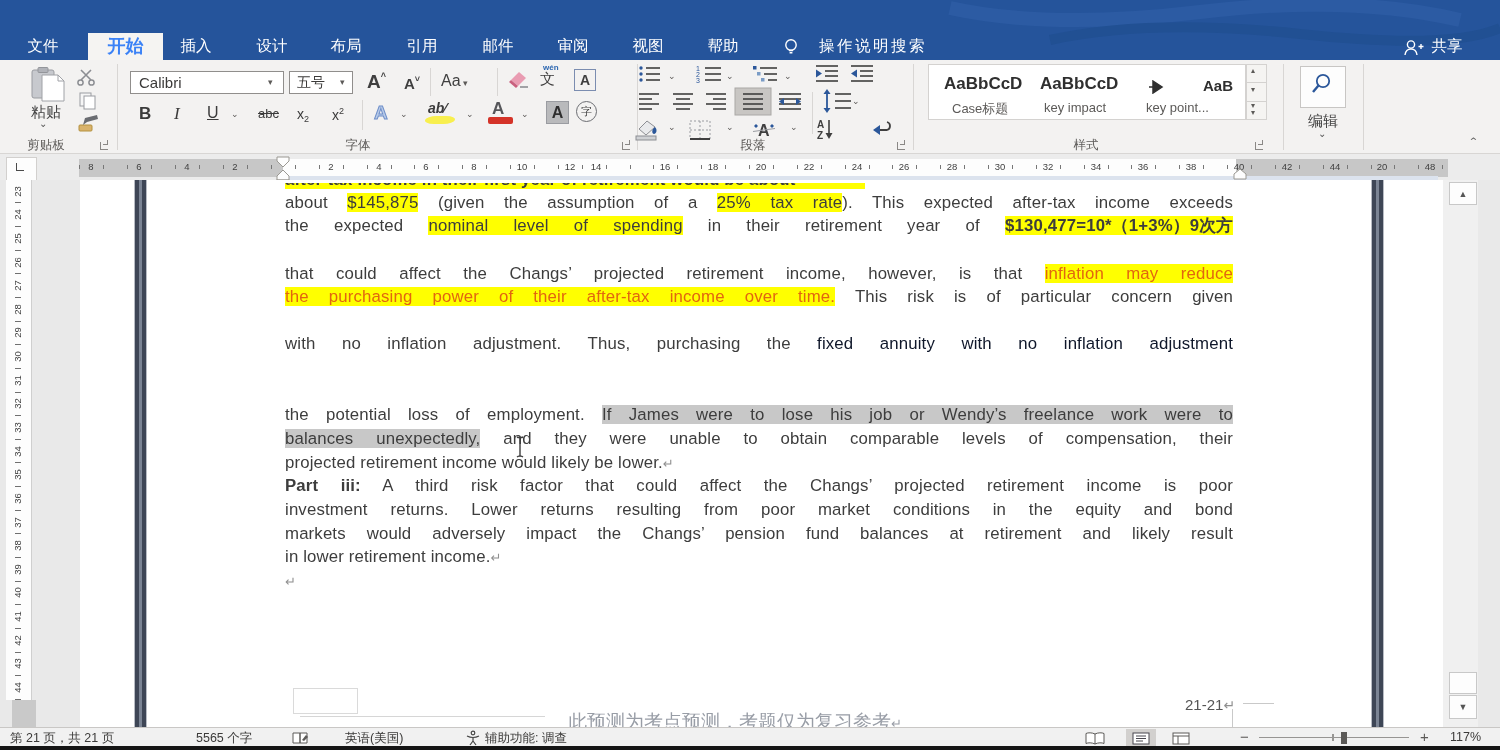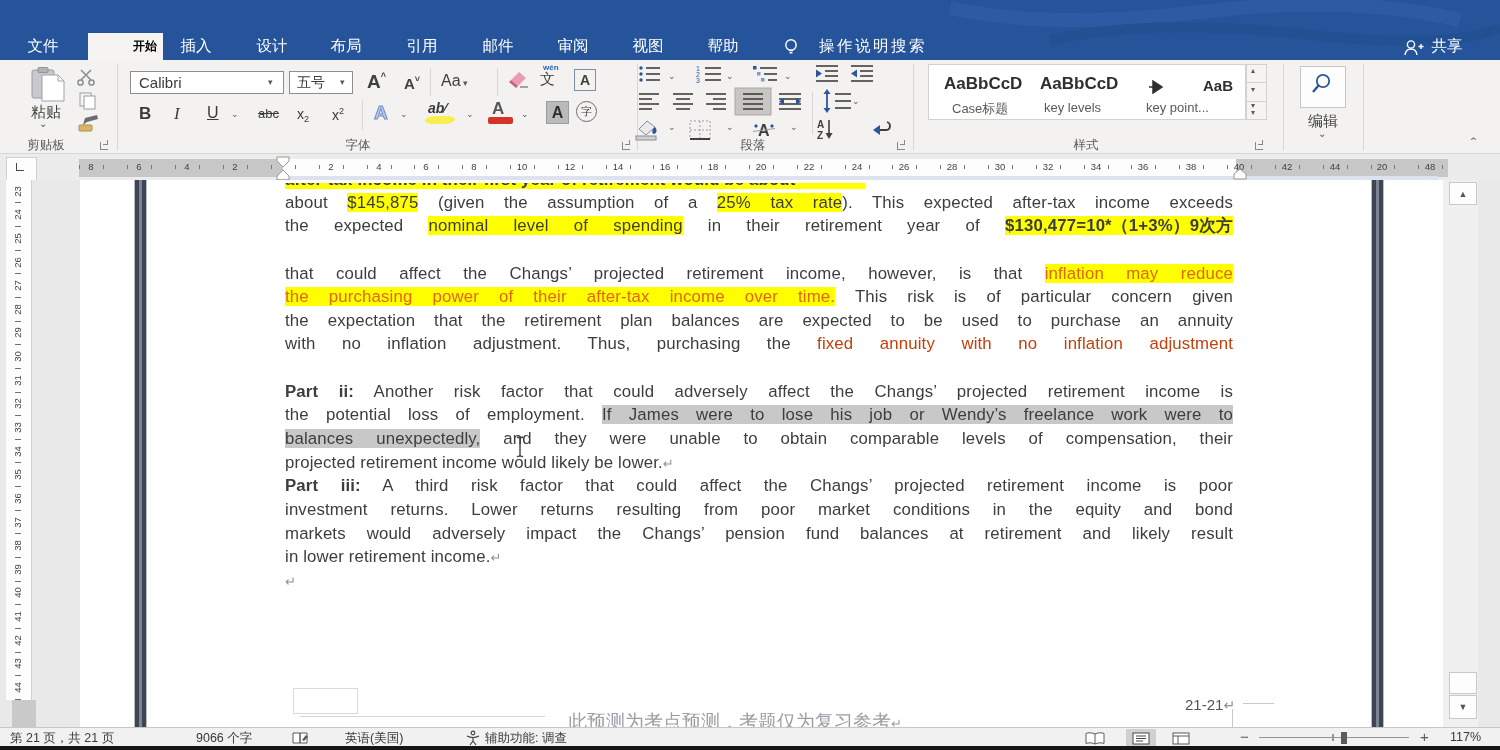--- a/index.html
+++ b/index.html
@@ -2,21 +2,21 @@
 <html><head><meta charset="utf-8">
 <style>
 *{margin:0;padding:0;box-sizing:border-box}
 html,body{width:1500px;height:750px;overflow:hidden}
 body{font-family:"Liberation Sans",sans-serif;position:relative;background:#fff}
 .abs{position:absolute}
 
 #titlebar{position:absolute;left:0;top:0;width:1500px;height:60px;background:#25549b}
 .tab{position:absolute;top:33px;height:27px;line-height:26px;font-size:15.5px;color:#fff;text-align:center}
 #activetab{position:absolute;left:88px;top:33px;width:75px;height:27px;background:#f5f4f2}
-.atabtxt{position:absolute;top:33px;height:27px;line-height:26px;font-size:12px;color:#000000;font-weight:bold;text-align:right}
+.atabtxt{position:absolute;top:33px;height:27px;line-height:26px;font-size:18px;color:#3b82f6;font-weight:bold;text-align:center}
 
 #ribbon{position:absolute;left:0;top:60px;width:1500px;height:94px;background:#f3f2f1;border-bottom:1px solid #d8d6d4}
 .vsep{position:absolute;top:64px;height:86px;width:1px;background:#d8d6d4}
 .glabel{position:absolute;top:137px;font-size:12.5px;color:#5c5a58;width:120px;text-align:center}
 .launcher{position:absolute;width:8px;height:8px;border-left:1px solid #8a8886;border-bottom:1px solid #8a8886}
 .launcher:after{content:"";position:absolute;left:2px;top:-2px;width:4px;height:4px;border-right:1px solid #8a8886;border-bottom:1px solid #8a8886}
 .dd{position:absolute;font-size:9px;color:#5c5a58}
 .combo{position:absolute;background:#fff;border:1px solid #908e8c;color:#3b3a39}
 
 #rulerrow{position:absolute;left:0;top:154px;width:1500px;height:26px;background:#ececec}
@@ -28,21 +28,21 @@
 #page{position:absolute;left:80px;top:0;width:1363px;height:547px;background:#fff}
 .pborder{position:absolute;top:0;width:13px;height:547px;background:linear-gradient(90deg,#b8bcc4 0 1px,#3e4656 1px 5px,#7b8494 5px 8px,#3e4656 8px 12px,#b8bcc4 12px 13px)}
 #vruler{position:absolute;left:6px;top:0;width:26px;height:520px;background:#fdfdfd;border-right:1px solid #cfcfcf}
 .vnum{position:absolute;left:3px;width:16px;text-align:center;font-size:9.5px;color:#3f3f3f;transform:rotate(-90deg)}
 .vtick{position:absolute;left:9px;width:6px;height:1px;background:#707070}
 
 .ln{position:absolute;left:285px;width:948px;height:24px;line-height:23.64px;font-size:16.8px;letter-spacing:.15px;color:#3d3d3d;white-space:nowrap}
 .j{text-align:justify;text-align-last:justify;text-justify:inter-word;white-space:normal;height:23.64px;overflow:hidden}
 .hl{background:#ffff00}
 .sel{background:#c8c8c8}
-.rw{color:#c2410c}
+.rw{color:#0f172a}
 .ry{color:#e2660f}
 .b{font-weight:bold}
 .pm{color:#909090;font-size:13px}
 
 .sbox{position:absolute;background:#fdfdfd;border:1px solid #c8c8c8;text-align:center;color:#555}
 
 #status{position:absolute;left:0;top:727px;width:1500px;height:19px;background:#f1f1f1;border-top:1px solid #c9c7c5}
 .st{position:absolute;top:2px;font-size:12.5px;color:#3b3a39;white-space:nowrap}
 #blackbar{position:absolute;left:0;top:746px;width:1500px;height:4px;background:#151515}
 </style></head>
@@ -271,21 +271,21 @@
 <div class="dd" style="left:790px;top:122px">⌄</div>
 <div class="vsep" style="left:812px;top:92px;height:42px"></div>
 <div class="glabel" style="left:693px;width:120px">段落</div>
 <div class="launcher" style="left:897px;top:142px"></div>
 <div class="vsep" style="left:913px"></div>
 
 <div class="abs" style="left:928px;top:64px;width:318px;height:56px;background:#fff;border:1px solid #d4d2d0"></div>
 <div class="abs" style="left:944px;top:74px;font-size:17px;font-weight:bold;color:#2f2f2f">AaBbCcD</div>
 <div class="abs" style="left:952px;top:100px;font-size:13px;color:#5c5a58">Case标题</div>
 <div class="abs" style="left:1040px;top:74px;font-size:17px;font-weight:bold;color:#2f2f2f">AaBbCcD</div>
-<div class="abs" style="left:1044px;top:100px;font-size:13px;color:#5c5a58">key levels</div>
+<div class="abs" style="left:1044px;top:100px;font-size:13px;color:#5c5a58">key impact</div>
 <svg width="16" height="14" viewBox="0 0 16 14" style="position:absolute;left:1148px;top:80px">
     <path d="M1 7 h6 M5 1 L14 7 L5 13 Z" fill="#2f2f2f" stroke="#2f2f2f" stroke-width="1.5"></path>
   </svg>
 <div class="abs" style="left:1146px;top:100px;font-size:13px;color:#5c5a58">key point...</div>
 <div class="abs" style="left:1203px;top:77px;font-size:15px;font-weight:bold;color:#2f2f2f">AaB</div>
 <div class="abs" style="left:1246px;top:64px;width:21px;height:56px;background:#f5f4f2;border:1px solid #d4d2d0"></div>
 <div class="abs" style="left:1246px;top:82px;width:21px;height:1px;background:#d4d2d0"></div>
 <div class="abs" style="left:1246px;top:101px;width:21px;height:1px;background:#d4d2d0"></div>
 <div class="abs" style="left:1251px;top:66px;font-size:8px;color:#5c5a58">▴</div>
 <div class="abs" style="left:1251px;top:85px;font-size:8px;color:#5c5a58">▾</div>
@@ -314,21 +314,21 @@
 <div class="rnum" style="left:235px">2</div>
 <div class="rnum" style="left:187px">4</div>
 <div class="rnum" style="left:139px">6</div>
 <div class="rnum" style="left:91px">8</div>
 <div class="rnum" style="left:331px">2</div>
 <div class="rnum" style="left:379px">4</div>
 <div class="rnum" style="left:426px">6</div>
 <div class="rnum" style="left:474px">8</div>
 <div class="rnum" style="left:522px">10</div>
 <div class="rnum" style="left:570px">12</div>
-<div class="rnum" style="left:618px">14</div>
+<div class="rnum" style="left:596px">14</div>
 <div class="rnum" style="left:665px">16</div>
 <div class="rnum" style="left:713px">18</div>
 <div class="rnum" style="left:761px">20</div>
 <div class="rnum" style="left:809px">22</div>
 <div class="rnum" style="left:857px">24</div>
 <div class="rnum" style="left:904px">26</div>
 <div class="rnum" style="left:952px">28</div>
 <div class="rnum" style="left:1000px">30</div>
 <div class="rnum" style="left:1048px">32</div>
 <div class="rnum" style="left:1096px">34</div>
@@ -461,23 +461,21 @@
       <div class="abs" style="left:6px;top:520px;width:24px;height:27px;background:#c9c9c9"></div>
     </div>
   <div id="textlayer" style="position:absolute;left:0;top:0;width:1500px;height:547px">
       <div class="abs" style="left:285px;top:3px;width:948px;height:8px;overflow:hidden">
         <div class="ln" style="top:-15px;left:0"><span class="hl b" style="padding-right:70px">after-tax income in their first year of retirement would be about</span></div>
       </div>
       <div class="ln j" style="top:10.6px">about <span class="hl">$145,875</span> (given the assumption of a <span class="hl">25% tax rate</span>). This expected after-tax income exceeds</div>
       <div class="ln j" style="top:34.2px">the expected <span class="hl">nominal level of spending</span> in their retirement year of <span class="hl b">$130,477=10*<span style="display:inline-block">（1+3%）9次方</span></span></div>
       <div class="ln j" style="top:81.5px">that could affect the Changs’ projected retirement income, however, is that <span class="hl ry">inflation may reduce</span></div>
       <div class="ln j" style="top:105.2px"><span class="hl ry">the purchasing power of their after-tax income over time.</span> This risk is of particular concern given</div>
-      <div class="ln j" style="top:128.8px">the expectation that the retirement plan balances are expected to be used to purchase an annuity</div>
       <div class="ln j" style="top:152.4px">with no inflation adjustment. Thus, purchasing the <span class="rw">fixed annuity with no inflation adjustment</span></div>
-      <div class="ln j" style="top:199.7px"><span class="b">Part ii:</span> Another risk factor that could adversely affect the Changs’ projected retirement income is</div>
       <div class="ln j" style="top:223.4px">the potential loss of employment. <span class="sel">If James were to lose his job or Wendy’s freelance work were to</span></div>
       <div class="ln j" style="top:247.0px"><span class="sel">balances unexpectedly,</span> and they were unable to obtain comparable levels of compensation, their</div>
       <div class="ln" style="top:270.6px">projected retirement income would likely be lower.<span class="pm">↵</span></div>
       <div class="ln j" style="top:294.3px"><span class="b">Part iii:</span> A third risk factor that could affect the Changs’ projected retirement income is poor</div>
       <div class="ln j" style="top:317.9px">investment returns. Lower returns resulting from poor market conditions in the equity and bond</div>
       <div class="ln j" style="top:341.6px">markets would adversely impact the Changs’ pension fund balances at retirement and likely result</div>
       <div class="ln" style="top:365.2px">in lower retirement income.<span class="pm">↵</span></div>
       <div class="ln" style="top:388.8px"><span class="pm">↵</span></div>
 <div class="abs" style="left:293px;top:508px;width:65px;height:26px;border:1px solid #dadada"></div>
 <div class="abs" style="left:300px;top:536px;width:245px;height:1px;background:#d6d6d6"></div>
@@ -492,21 +490,21 @@
 </div>
 
 <div class="abs" style="left:1443px;top:180px;width:35px;height:547px;background:#f0f0f0"></div>
 <div class="abs" style="left:1478px;top:180px;width:22px;height:547px;background:#e9e9e9"></div>
 <div class="sbox" style="left:1449px;top:182px;width:28px;height:23px;font-size:9px;line-height:22px">▲</div>
 <div class="sbox" style="left:1449px;top:672px;width:28px;height:22px"></div>
 <div class="sbox" style="left:1449px;top:695px;width:28px;height:24px;font-size:9px;line-height:23px">▼</div>
 
 <div id="status">
 <div class="st" style="left:10px">第 21 页，共 21 页</div>
-<div class="st" style="left:196px">9066 个字</div>
+<div class="st" style="left:196px">5565 个字</div>
 <svg width="18" height="14" viewBox="0 0 18 14" style="position:absolute;left:292px;top:3px">
  <path d="M1 2 H8 V12 H1 Z M8 2 H15 V12 H8 Z" fill="#fff" stroke="#5c5a58"></path>
  <path d="M10 9 L14 4 L16 6 L12 10 Z" fill="#5c5a58"></path>
     </svg>
 <div class="st" style="left:345px">英语(美国)</div>
 <svg width="16" height="16" viewBox="0 0 16 16" style="position:absolute;left:465px;top:2px">
  <circle cx="8" cy="3" r="1.8" fill="none" stroke="#444" stroke-width="1.2"></circle>
  <path d="M2 6 C6 8 10 8 14 6 M8 8 V11 M8 11 L5 15 M8 11 L11 15" stroke="#444" stroke-width="1.2" fill="none"></path>
     </svg>
 <div class="st" style="left:485px">辅助功能: 调查</div>

